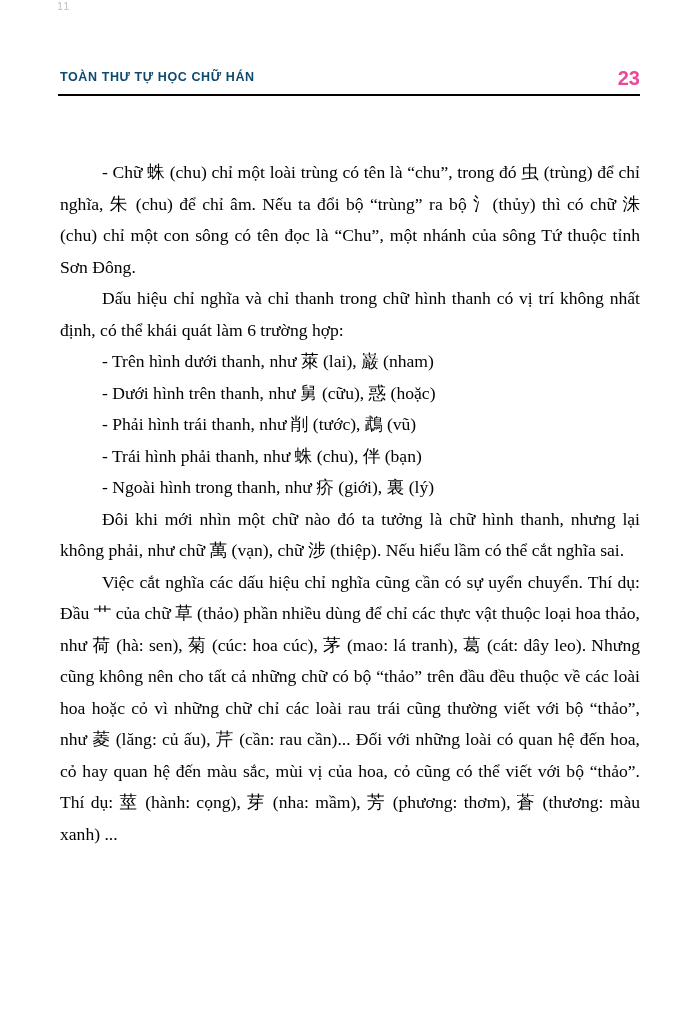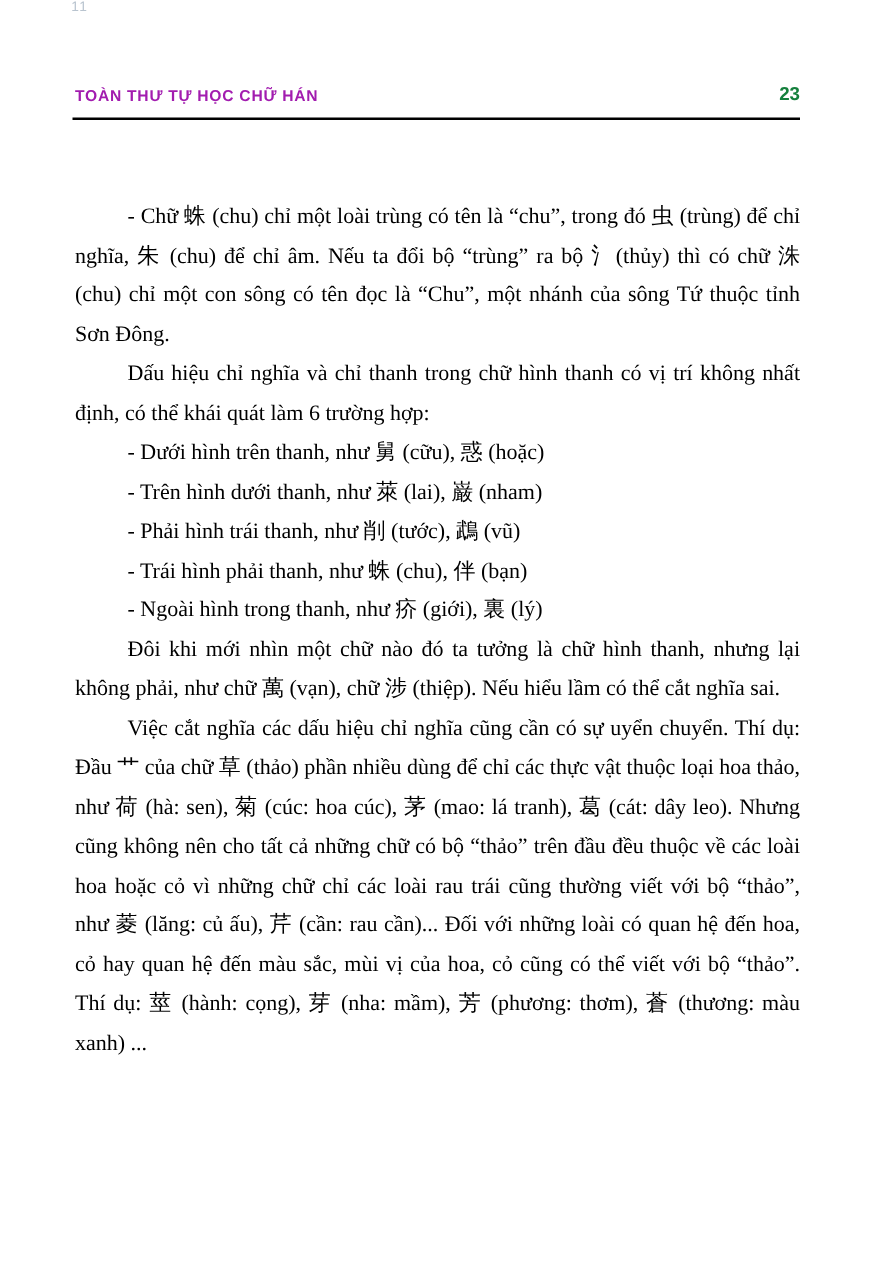--- a/index.html
+++ b/index.html
@@ -41,30 +41,30 @@
     height: 22px;
   }
   .header-title {
     position: absolute;
     left: 0;
     top: 0;
     font-family: "Liberation Sans", sans-serif;
     font-size: 12.5px;
     font-weight: bold;
     letter-spacing: 0.6px;
-    color: #a21caf;
+    color: #0c4a6e;
   }
   .header-page {
     position: absolute;
     right: 0;
     top: -3px;
     font-family: "Liberation Sans", sans-serif;
-    font-size: 15px;
+    font-size: 20px;
     font-weight: bold;
-    color: #15803d;
+    color: #ec4899;
   }
   .rule {
     position: absolute;
     top: 94px;
     left: 58px;
     width: 582px;
     height: 1.6px;
     background: #000;
   }
   .body-text {
@@ -99,22 +99,22 @@
   <div class="header">
     <div class="header-title">TOÀN THƯ TỰ HỌC CHỮ HÁN</div>
     <div class="header-page">23</div>
   </div>
 
   <div class="rule"></div>
 
   <div class="body-text">
     <p class="indent">- Chữ 蛛 (chu) chỉ một loài trùng có tên là “chu”, trong đó 虫 (trùng) để chỉ nghĩa, 朱 (chu) để chỉ âm. Nếu ta đổi bộ “trùng” ra bộ 氵(thủy) thì có chữ 洙 (chu) chỉ một con sông có tên đọc là “Chu”, một nhánh của sông Tứ thuộc tỉnh Sơn Đông.</p>
     <p class="indent">Dấu hiệu chỉ nghĩa và chỉ thanh trong chữ hình thanh có vị trí không nhất định, có thể khái quát làm 6 trường hợp:</p>
+    <p class="listline">- Trên hình dưới thanh, như 萊 (lai), 巌 (nham)</p>
     <p class="listline">- Dưới hình trên thanh, như 舅 (cữu), 惑 (hoặc)</p>
-    <p class="listline">- Trên hình dưới thanh, như 萊 (lai), 巌 (nham)</p>
     <p class="listline">- Phải hình trái thanh, như 削 (tước), 鵡 (vũ)</p>
     <p class="listline">- Trái hình phải thanh, như 蛛 (chu), 伴 (bạn)</p>
     <p class="listline">- Ngoài hình trong thanh, như 疥 (giới), 裏 (lý)</p>
     <p class="indent">Đôi khi mới nhìn một chữ nào đó ta tưởng là chữ hình thanh, nhưng lại không phải, như chữ 萬 (vạn), chữ 涉 (thiệp). Nếu hiểu lầm có thể cắt nghĩa sai.</p>
     <p class="indent">Việc cắt nghĩa các dấu hiệu chỉ nghĩa cũng cần có sự uyển chuyển. Thí dụ: Đầu 艹 của chữ 草 (thảo) phần nhiều dùng để chỉ các thực vật thuộc loại hoa thảo, như 荷 (hà: sen), 菊 (cúc: hoa cúc), 茅 (mao: lá tranh), 葛 (cát: dây leo). Nhưng cũng không nên cho tất cả những chữ có bộ “thảo” trên đầu đều thuộc về các loài hoa hoặc cỏ vì những chữ chỉ các loài rau trái cũng thường viết với bộ “thảo”, như 菱 (lăng: củ ấu), 芹 (cần: rau cần)... Đối với những loài có quan hệ đến hoa, cỏ hay quan hệ đến màu sắc, mùi vị của hoa, cỏ cũng có thể viết với bộ “thảo”. Thí dụ: 莖 (hành: cọng), 芽 (nha: mầm), 芳 (phương: thơm), 蒼 (thương: màu xanh) ...</p>
   </div>
 
 </div>
 
 </body></html>

